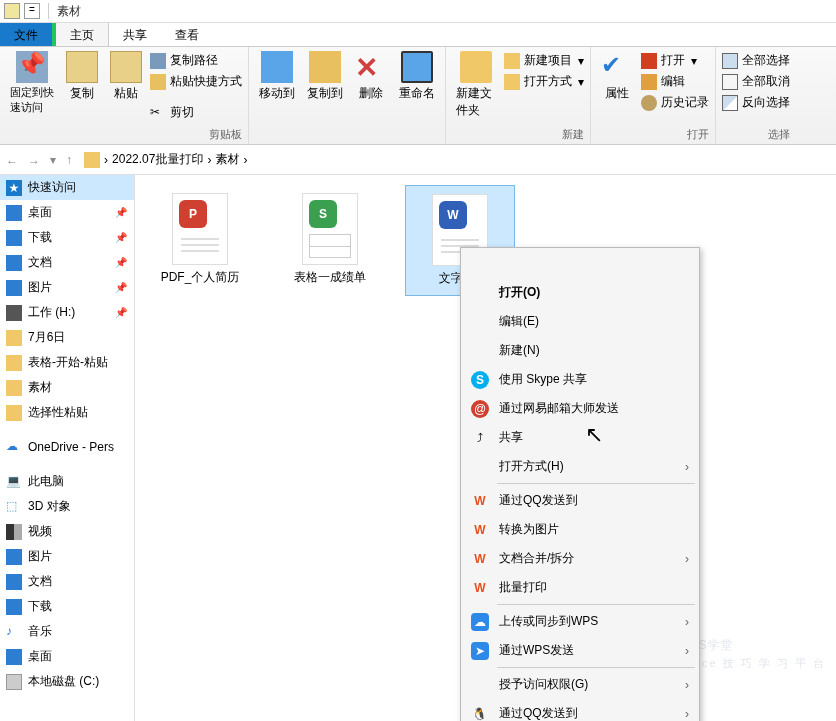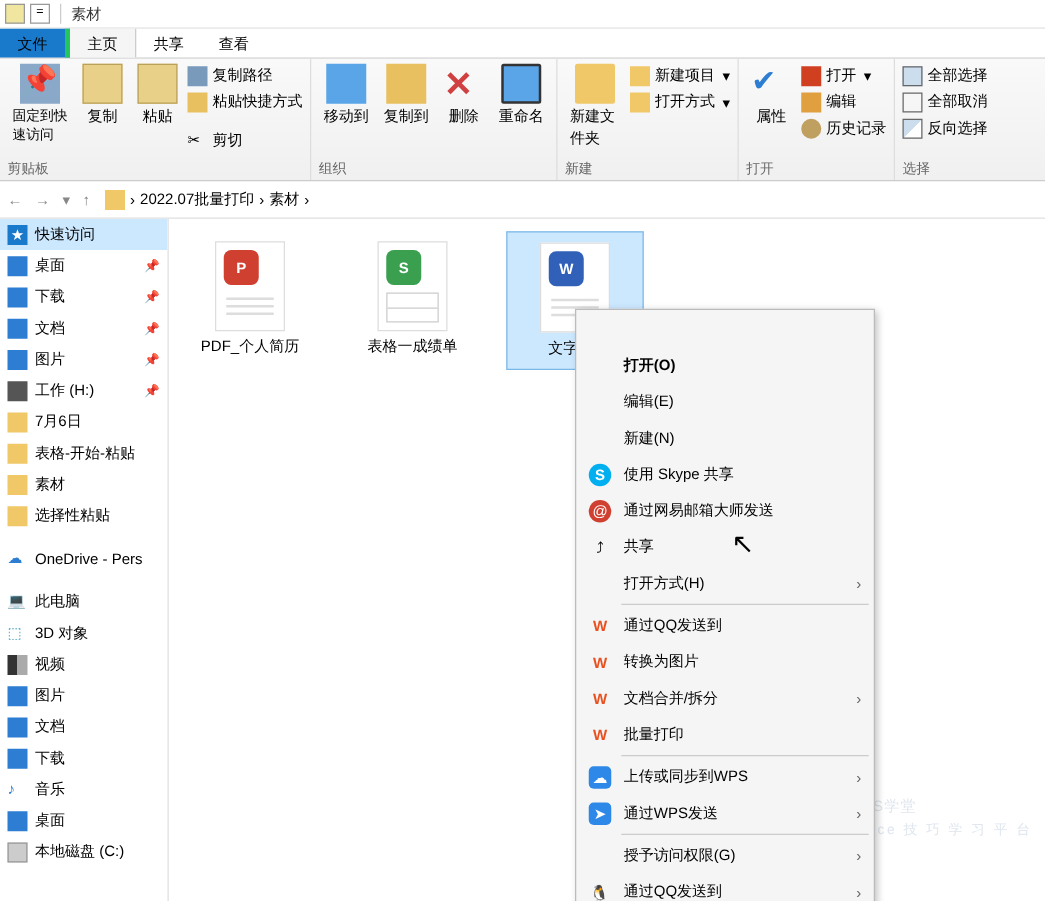--- a/index.html
+++ b/index.html
@@ -9,21 +9,21 @@
 .titlebar .qat-icon{width:16px;height:16px;background:#f0e6a0;border:1px solid #999;}
 .titlebar .sep{width:1px;height:16px;background:#ccc;margin:0 4px;}
 .titlebar .title{padding-left:4px;color:#333;}
 .tabbar{height:24px;background:#fff;display:flex;border-bottom:1px solid #ccc;}
 .tab{padding:4px 14px;cursor:pointer;}
 .tab.file{background:#1979ca;color:#000000;border-right:4px solid #22c55e;}
 .tab.active{background:#f5f5f5;border-right:1px solid #ccc;}
 .ribbon{height:98px;background:linear-gradient(#f9f9f9,#f0f0f0);border-bottom:1px solid #ccc;display:flex;}
 .group{border-right:1px solid #ddd;display:flex;flex-direction:column;padding:2px 6px 0 6px;}
 .group-body{flex:1;display:flex;align-items:flex-start;gap:4px;}
-.group-label{text-align:left;font-size:11px;color:#666;padding:2px 0;}
+.group-label{text-align:right;font-size:11px;color:#666;padding:2px 0;}
 .big-btn{display:flex;flex-direction:column;align-items:center;gap:2px;padding:2px 4px;cursor:pointer;}
 .big-btn .ic{width:32px;height:32px;}
 .sm-row{display:flex;align-items:center;gap:4px;padding:1px 0;}
 .sm-ic{width:16px;height:16px;display:inline-block;}
 .vstack{display:flex;flex-direction:column;gap:2px;}
 .ic-pin{background:#8aa9c9;}
 .ic-copy{background:#e8d088;border:1px solid #bba05a;}
 .ic-paste{background:#e8d088;border:1px solid #bba05a;}
 .ic-move{background:#5aa5e8;}
 .ic-copy2{background:#e8c060;}
@@ -136,21 +136,20 @@
         </div>
       <div class="big-btn">
           <span class="ic ic-delete">✕</span>
           <span>删除</span>
         </div>
       <div class="big-btn">
           <span class="ic ic-rename"></span>
           <span>重命名</span>
         </div>
     </div>
-    <div class="group-label">组织</div>
   </div>
 
   <div class="group">
     <div class="group-body">
       <div class="big-btn">
           <span class="ic ic-folder"></span>
           <span style="max-width:40px;">新建文件夹</span>
         </div>
       <div class="vstack" style="padding-top:2px;">
         <div class="sm-row">

